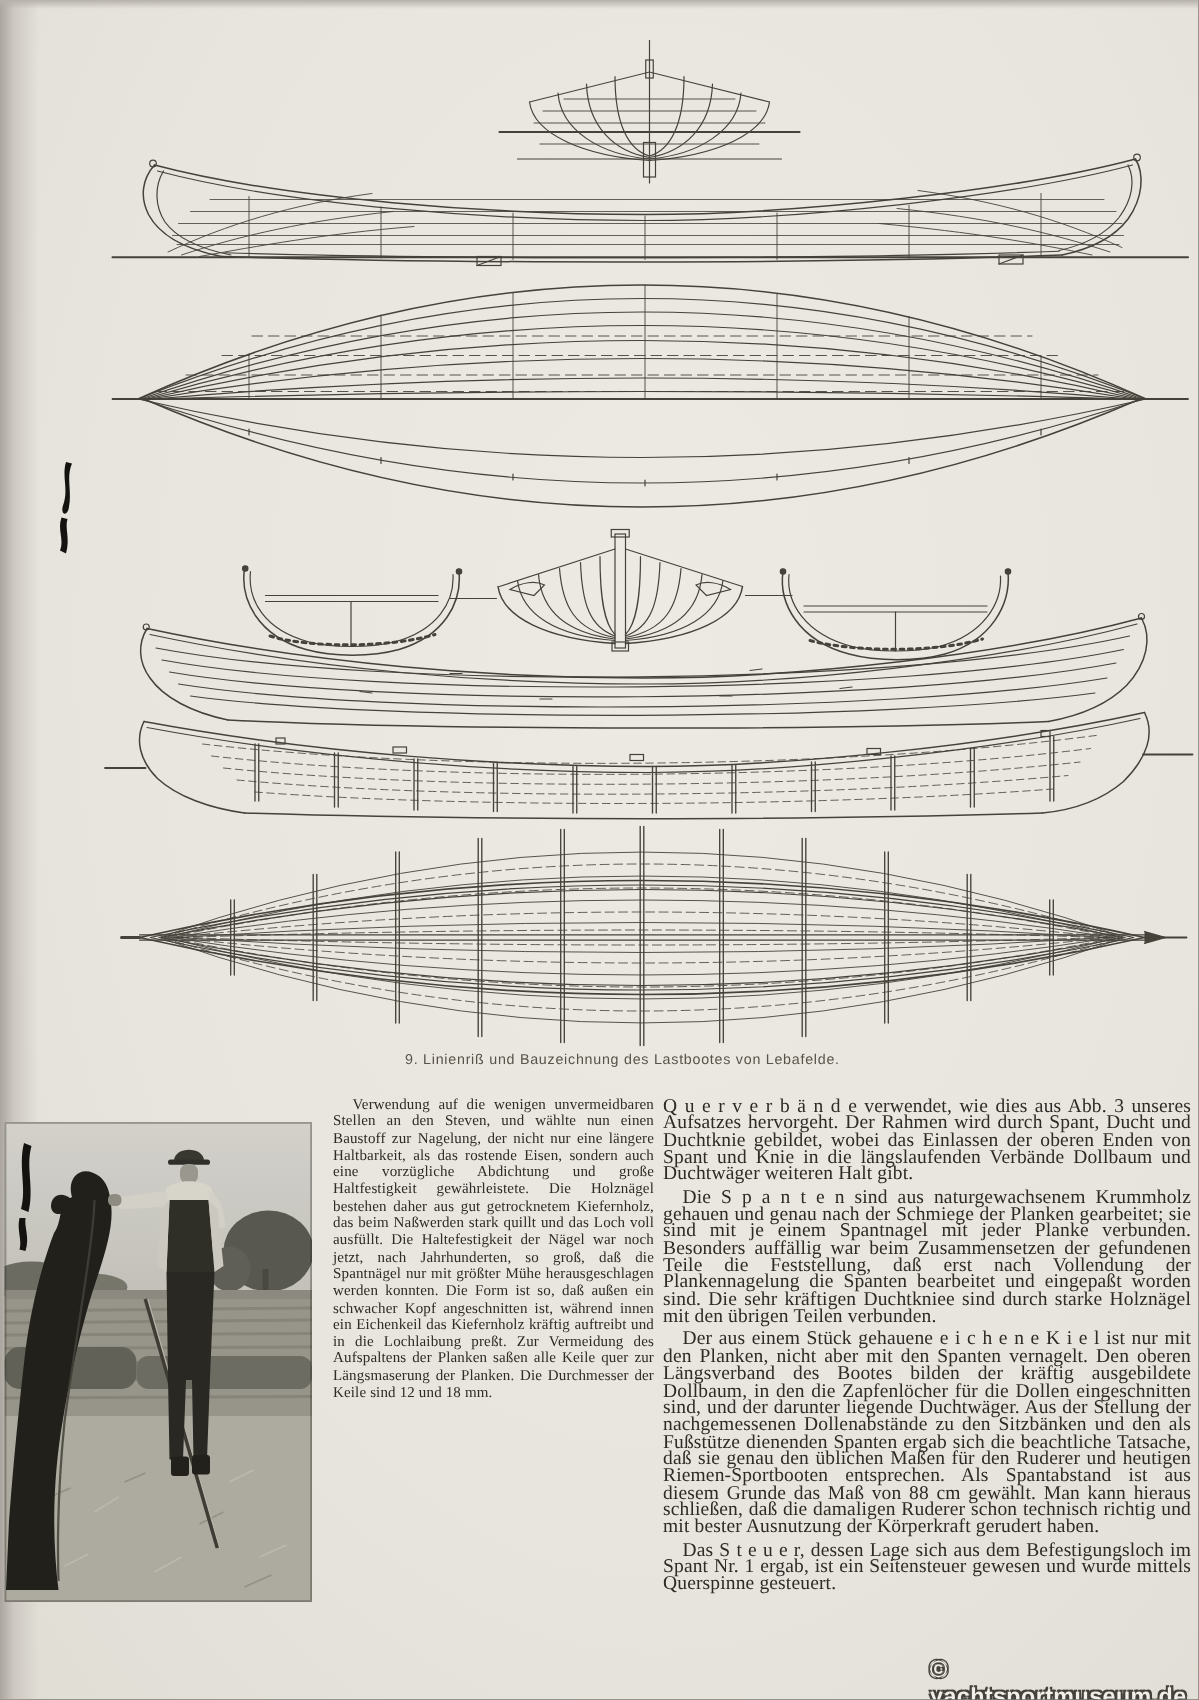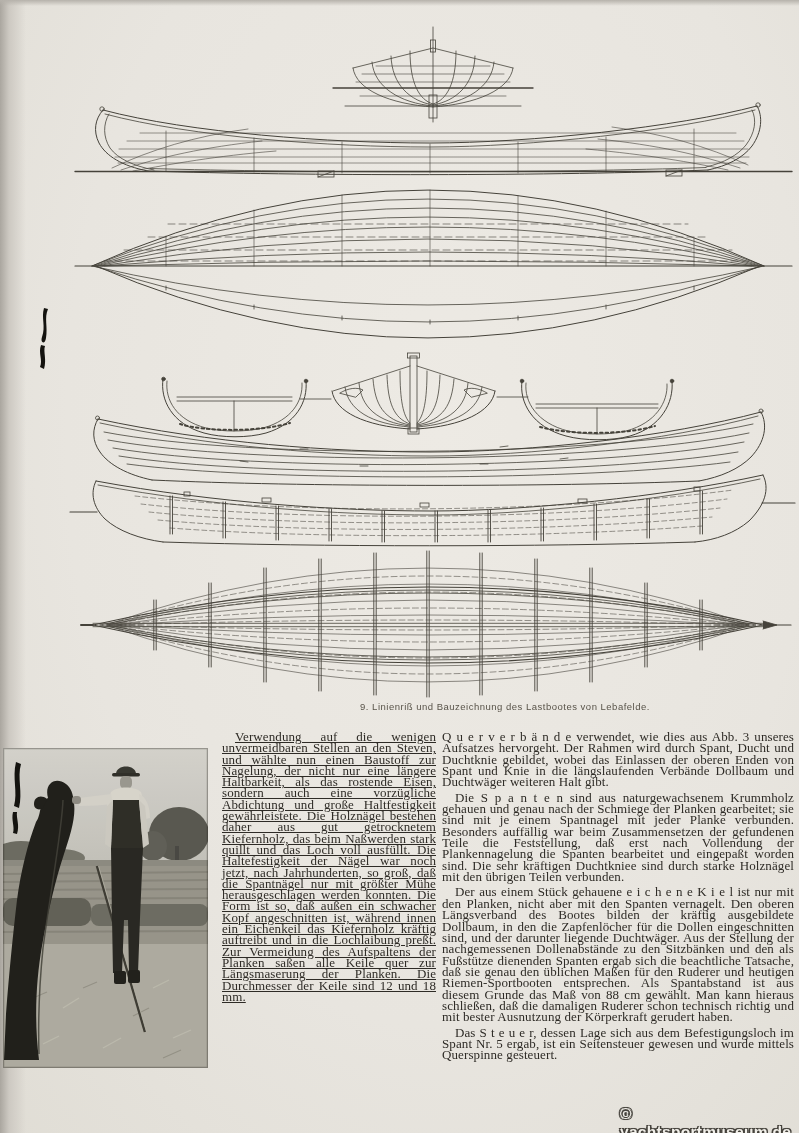--- a/index.html
+++ b/index.html
@@ -11,28 +11,28 @@
   .binding-edge{
     position:absolute;left:0;top:0;width:26px;height:100%;
     background:linear-gradient(to right,#aaa69f 0,#cdc9c2 35%,rgba(205,201,194,0) 100%);
   }
   .top-edge{
     position:absolute;left:0;top:0;width:100%;height:6px;
     background:linear-gradient(to bottom,#b6b2ab,rgba(182,178,171,0));
   }
   svg.drawings{position:absolute;left:0;top:0;}
   .caption{
-    position:absolute;left:270px;top:701px;width:470px;text-align:center;
+    position:absolute;left:270px;top:701px;width:470px;
     font-family:"Liberation Sans",sans-serif;font-size:9.5px;letter-spacing:.5px;color:#585349;
   }
   svg.photo{position:absolute;left:3px;top:748px;}
   .col{position:absolute;text-align:justify;hyphens:auto;}
   .col p{margin:0 0 4px 0;}
   .col p.indent{text-indent:13px;}
-  .col-left{left:222px;top:731px;width:214px;font-size:13px;line-height:11.3px;letter-spacing:.1px;text-decoration:underline;}
+  .col-left{left:222px;top:731px;width:214px;font-size:10px;line-height:11.3px;letter-spacing:.1px;}
   .col-right{left:442px;top:731px;width:352px;font-size:13px;line-height:11.35px;letter-spacing:.1px;}
   .watermark{
     position:absolute;left:620px;top:1105px;
     font-family:"Liberation Sans",sans-serif;font-weight:bold;font-size:15.5px;letter-spacing:.3px;
     color:#f1efe9;
     text-shadow:-1.4px -1.4px 0 #45423c, 1.4px -1.4px 0 #45423c, -1.4px 1.4px 0 #45423c,
                  1.4px 1.4px 0 #45423c, 0 0 2px rgba(30,28,24,.6);
   }
   svg.staples{position:absolute;left:0;top:0;pointer-events:none;}
 </style>
@@ -378,18 +378,18 @@
   </svg>
 
   <div class="col col-left">
     <p class="indent">Verwendung auf die wenigen unvermeidbaren Stellen an den Steven, und wählte nun einen Baustoff zur Nagelung, der nicht nur eine längere Haltbarkeit, als das rostende Eisen, sondern auch eine vorzügliche Abdichtung und große Haltfestigkeit gewährleistete. Die Holznägel bestehen daher aus gut getrocknetem Kiefernholz, das beim Naßwerden stark quillt und das Loch voll ausfüllt. Die Haltefestigkeit der Nägel war noch jetzt, nach Jahrhunderten, so groß, daß die Spantnägel nur mit größter Mühe herausgeschlagen werden konnten. Die Form ist so, daß außen ein schwacher Kopf angeschnitten ist, während innen ein Eichenkeil das Kiefernholz kräftig auftreibt und in die Lochlaibung preßt. Zur Vermeidung des Aufspaltens der Planken saßen alle Keile quer zur Längsmaserung der Planken. Die Durchmesser der Keile sind 12 und 18 mm.</p>
   </div>
 
   <div class="col col-right">
     <p>Q u e r v e r b ä n d e  verwendet, wie dies aus Abb. 3 unseres Aufsatzes hervorgeht. Der Rahmen wird durch Spant, Ducht und Duchtknie gebildet, wobei das Einlassen der oberen Enden von Spant und Knie in die längslaufenden Verbände Dollbaum und Duchtwäger weiteren Halt gibt.</p>
     <p class="indent">Die S p a n t e n  sind aus naturgewachsenem Krummholz gehauen und genau nach der Schmiege der Planken gearbeitet; sie sind mit je einem Spantnagel mit jeder Planke verbunden. Besonders auffällig war beim Zusammensetzen der gefundenen Teile die Feststellung, daß erst nach Vollendung der Plankennagelung die Spanten bearbeitet und eingepaßt worden sind. Die sehr kräftigen Duchtkniee sind durch starke Holznägel mit den übrigen Teilen verbunden.</p>
     <p class="indent">Der aus einem Stück gehauene e i c h e n e  K i e l  ist nur mit den Planken, nicht aber mit den Spanten vernagelt. Den oberen Längsverband des Bootes bilden der kräftig ausgebildete Dollbaum, in den die Zapfenlöcher für die Dollen eingeschnitten sind, und der darunter liegende Duchtwäger. Aus der Stellung der nachgemessenen Dollenabstände zu den Sitzbänken und den als Fußstütze dienenden Spanten ergab sich die beachtliche Tatsache, daß sie genau den üblichen Maßen für den Ruderer und heutigen Riemen-Sportbooten entsprechen. Als Spantabstand ist aus diesem Grunde das Maß von 88 cm gewählt. Man kann hieraus schließen, daß die damaligen Ruderer schon technisch richtig und mit bester Ausnutzung der Körperkraft gerudert haben.</p>
-    <p class="indent">Das S t e u e r, dessen Lage sich aus dem Befestigungsloch im Spant Nr. 5 ergab, ist ein Seitensteuer gewesen und wurde mittels Querspinne gesteuert.</p>
+    <p class="indent">Das S t e u e r, dessen Lage sich aus dem Befestigungsloch im Spant Nr. 1 ergab, ist ein Seitensteuer gewesen und wurde mittels Querspinne gesteuert.</p>
   </div>
 
   <div class="watermark">© yachtsportmuseum.de</div>
 
 </div>
 
 </body></html>

